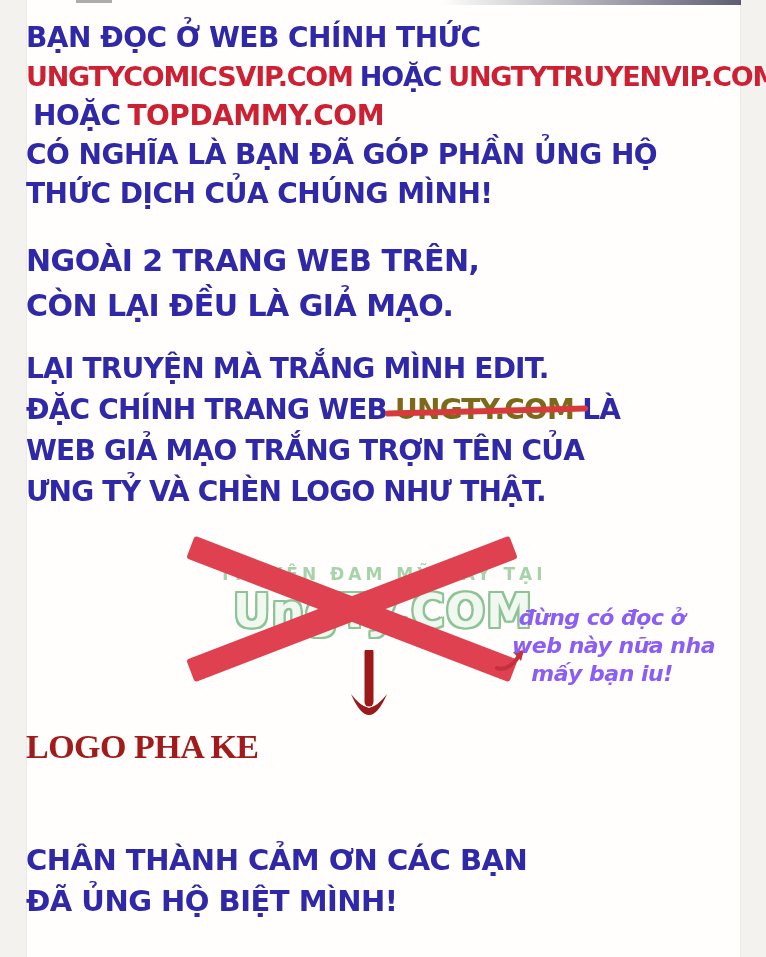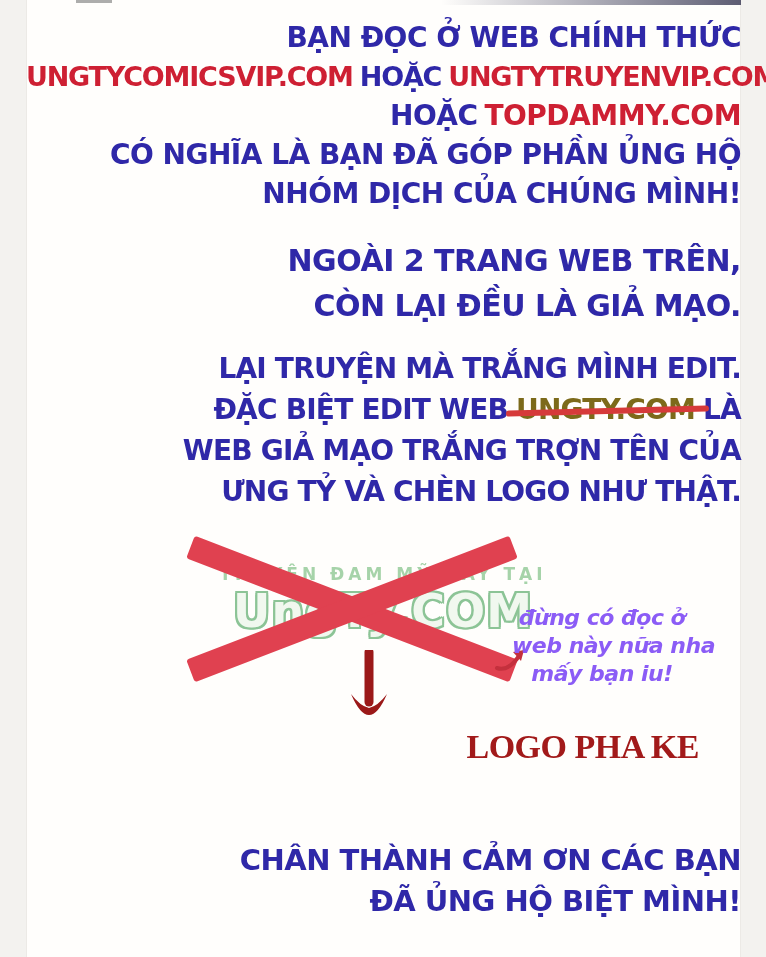--- a/index.html
+++ b/index.html
@@ -10,21 +10,21 @@
     font-weight:bold;
     -webkit-font-smoothing:antialiased;
   }
   .edge-strip{position:absolute;top:0;bottom:0;background:#f3f2ef;}
   .edge-strip.left{left:0;width:26px;border-right:1px solid #eceae6;}
   .edge-strip.right{right:0;width:25px;border-left:1px solid #eceae6;}
   .scan-smudge{position:absolute;top:0;right:25px;width:300px;height:5px;
     background:linear-gradient(to right,rgba(40,40,70,0),rgba(40,40,70,.75));}
   .scan-dot{position:absolute;top:0;left:76px;width:36px;height:3px;background:#777;opacity:.6;}
 
-  .block{position:absolute;left:26px;right:25px;text-align:right;white-space:nowrap;}
+  .block{position:absolute;left:26px;right:25px;text-align:left;white-space:nowrap;}
   .line{display:block;}
   .blue{color:#2f28a8;}
   .red{color:#ce2033;}
   .gap{margin:0 7px;}
 
   .header-block{top:18px;font-size:28px;line-height:39px;letter-spacing:-.5px;}
   .header-block .siteline{font-size:27px;letter-spacing:-1.2px;}
 
   .notice1-block{top:238px;font-size:30px;line-height:45px;letter-spacing:-.5px;}
 
@@ -62,31 +62,31 @@
   <div class="edge-strip left"></div>
   <div class="edge-strip right"></div>
   <div class="scan-smudge"></div>
   <div class="scan-dot"></div>
 
   <div class="block header-block">
     <span class="line blue">BẠN ĐỌC Ở WEB CHÍNH THỨC</span>
     <span class="line siteline"><span class="red">UNGTYCOMICSVIP.COM</span><span class="blue gap">HOẶC</span><span class="red">UNGTYTRUYENVIP.COM</span></span>
     <span class="line"><span class="blue gap">HOẶC</span><span class="red">TOPDAMMY.COM</span></span>
     <span class="line blue">CÓ NGHĨA LÀ BẠN ĐÃ GÓP PHẦN ỦNG HỘ</span>
-    <span class="line blue">NHÓM DỊCH CỦA CHÚNG MÌNH!</span>
+    <span class="line blue">THỨC DỊCH CỦA CHÚNG MÌNH!</span>
   </div>
 
   <div class="block notice1-block">
     <span class="line blue">NGOÀI 2 TRANG WEB TRÊN,</span>
     <span class="line blue">CÒN LẠI ĐỀU LÀ GIẢ MẠO.</span>
   </div>
 
   <div class="block notice2-block">
     <span class="line blue">LẠI TRUYỆN MÀ TRẮNG MÌNH EDIT.</span>
-    <span class="line"><span class="blue">ĐẶC BIỆT EDIT WEB</span><span class="fake-site"><span>UNGTY.COM</span><span class="strike"></span></span><span class="blue">LÀ</span></span>
+    <span class="line"><span class="blue">ĐẶC CHÍNH TRANG WEB</span><span class="fake-site"><span>UNGTY.COM</span><span class="strike"></span></span><span class="blue">LÀ</span></span>
     <span class="line blue">WEB GIẢ MẠO TRẮNG TRỢN TÊN CỦA</span>
     <span class="line blue">ƯNG TỶ VÀ CHÈN LOGO NHƯ THẬT.</span>
   </div>
 
   <div class="logo-wrap">
     <div class="logo-tagline">TRUYỆN ĐAM MỸ HAY TẠI</div>
     <div class="logo-name">UngTy.COM</div>
   </div>
   <div class="x-cross">
     <div class="bar a"></div>

